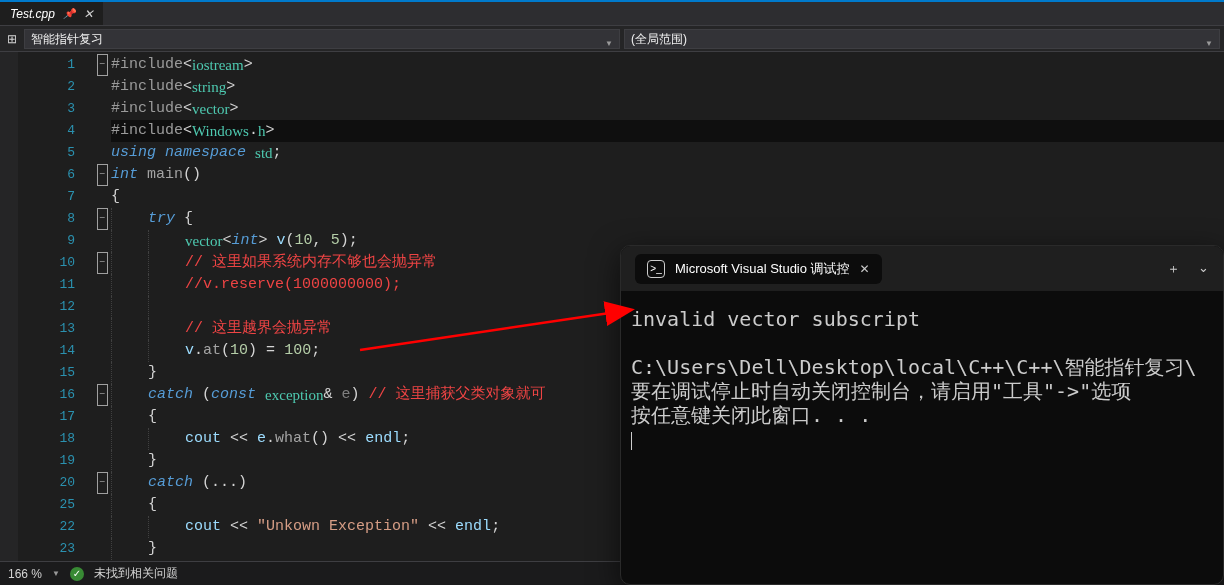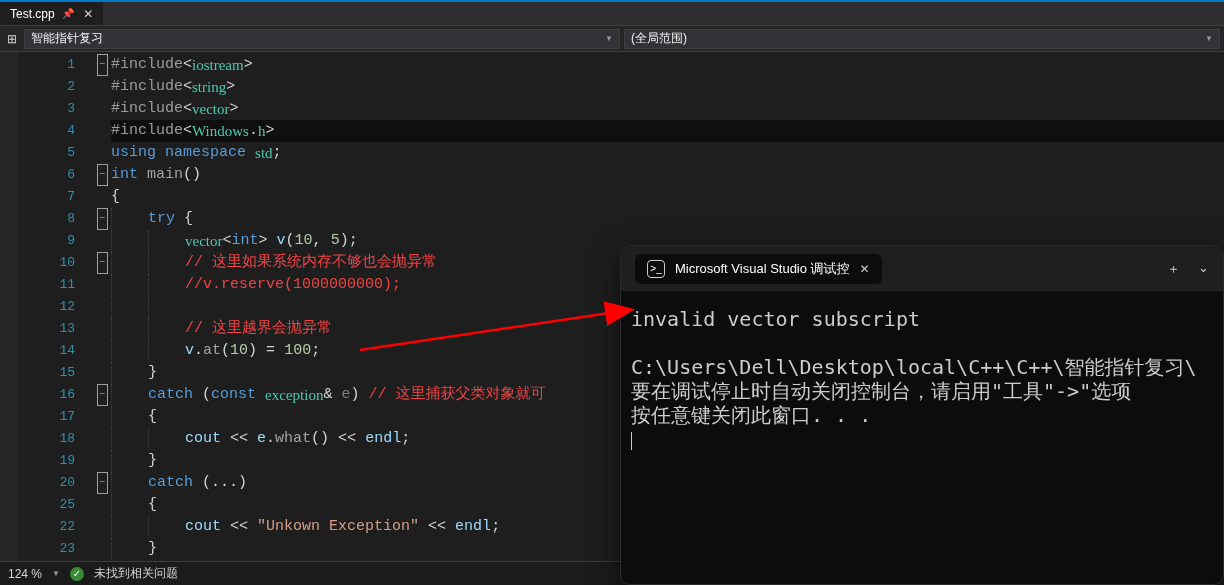--- a/index.html
+++ b/index.html
@@ -23,41 +23,42 @@
 }
 .tab {
   background: #1e1e1e;
   display: flex;
   align-items: center;
   padding: 0 10px;
   gap: 8px;
   font-size: 12px;
   color: #ffffff;
   font-family: "Segoe UI", sans-serif;
+  font-style: italic;
 }
 .tab .pin { color: #d4d4d4; font-size: 10px; }
 .tab .close { color: #d4d4d4; font-size: 12px; }
 .toolbar-row {
   display: flex;
   height: 26px;
   background: #252526;
   border-bottom: 1px solid #3e3e42;
   align-items: center;
   padding: 0 4px;
   gap: 4px;
   font-family: "Segoe UI", sans-serif;
   font-size: 12px;
 }
 .dropdown {
   flex: 1;
   background: #333337;
   border: 1px solid #3e3e42;
   height: 20px;
   display: flex;
-  align-items: center;
+  align-items: flex-end;
   padding: 0 6px;
   color: #f1f1f1;
   position: relative;
 }
 .dropdown .chev {
   position: absolute;
   right: 6px;
   font-size: 8px;
   color: #999;
 }
@@ -127,21 +128,21 @@
 }
 .line-highlight {
   background: #0f0f0f;
 }
 .indent-guide {
   border-left: 1px dotted #404040;
   display: inline-block;
   height: 22px;
 }
 .tk-preproc { color: #9b9b9b; }
-.tk-keyword { color: #569cd6; }
+.tk-keyword { color: #569cd6; font-style: italic; }
 .tk-class { color: #4ec9b0; font-family: Liberation Serif, serif; }
 .tk-string { color: #d69d85; }
 .tk-comment { color: #ef4444; }
 .tk-func { color: #a3a3a3; }
 .tk-number { color: #b5cea8; }
 .tk-var { color: #9cdcfe; }
 .tk-plain { color: #d4d4d4; }
 .tk-param { color: #7f7f7f; }
 .bottom-bar {
   position: absolute;
@@ -339,21 +340,21 @@
         <div class="code-line"><span class="indent-guide">&nbsp;&nbsp;&nbsp;&nbsp;</span><span class="tk-plain">}</span></div>
         <div class="code-line"><span class="indent-guide">&nbsp;&nbsp;&nbsp;&nbsp;</span><span class="tk-keyword">catch</span><span class="tk-plain"> (...)</span></div>
         <div class="code-line"><span class="indent-guide">&nbsp;&nbsp;&nbsp;&nbsp;</span><span class="tk-plain">{</span></div>
         <div class="code-line"><span class="indent-guide">&nbsp;&nbsp;&nbsp;&nbsp;</span><span class="indent-guide">&nbsp;&nbsp;&nbsp;&nbsp;</span><span class="tk-var">cout</span><span class="tk-plain"> &lt;&lt; </span><span class="tk-string">"Unkown Exception"</span><span class="tk-plain"> &lt;&lt; </span><span class="tk-var">endl</span><span class="tk-plain">;</span></div>
         <div class="code-line"><span class="indent-guide">&nbsp;&nbsp;&nbsp;&nbsp;</span><span class="tk-plain">}</span></div>
       </div>
   </div>
 </div>
 
 <div class="bottom-bar">
-  <span>124 %</span>
+  <span>166 %</span>
   <span class="zoom-chev">▼</span>
   <span class="check-icon">✓</span>
   <span>未找到相关问题</span>
 </div>
 
 <div class="console">
   <div class="console-titlebar">
     <div class="console-tab">
       <span class="console-icon">&gt;_</span>
       <span>Microsoft Visual Studio 调试控</span>

